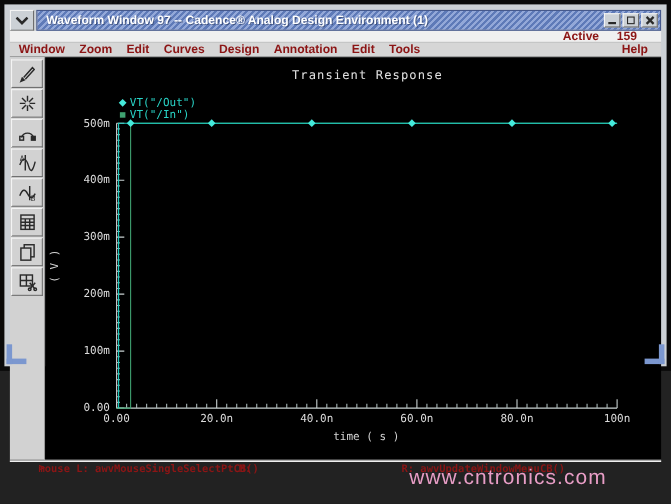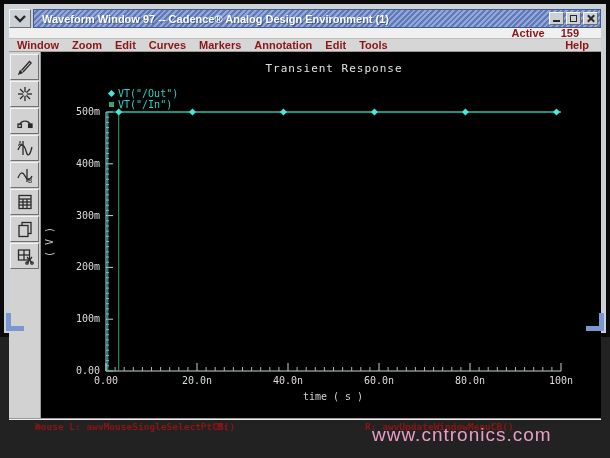--- a/index.html
+++ b/index.html
@@ -112,21 +112,21 @@
     <div class="active-row">
       <span>Active</span>
       <span>159</span>
     </div>
 
     <div class="menubar">
       <span class="menu-item">Window</span>
       <span class="menu-item">Zoom</span>
       <span class="menu-item">Edit</span>
       <span class="menu-item">Curves</span>
-      <span class="menu-item">Markers</span>
+      <span class="menu-item">Design</span>
       <span class="menu-item">Annotation</span>
       <span class="menu-item">Edit</span>
       <span class="menu-item">Tools</span>
       <span class="menu-spacer"></span>
       <span class="menu-item">Help</span>
     </div>
 
     <div class="main">
       <div class="toolbar">
         <button class="tool-btn" title="pen-icon">

